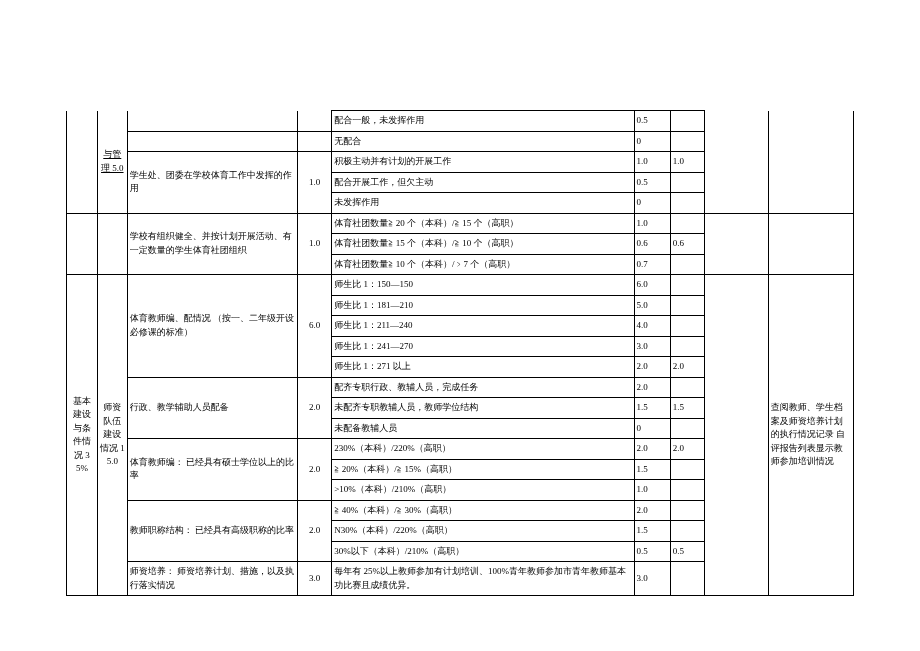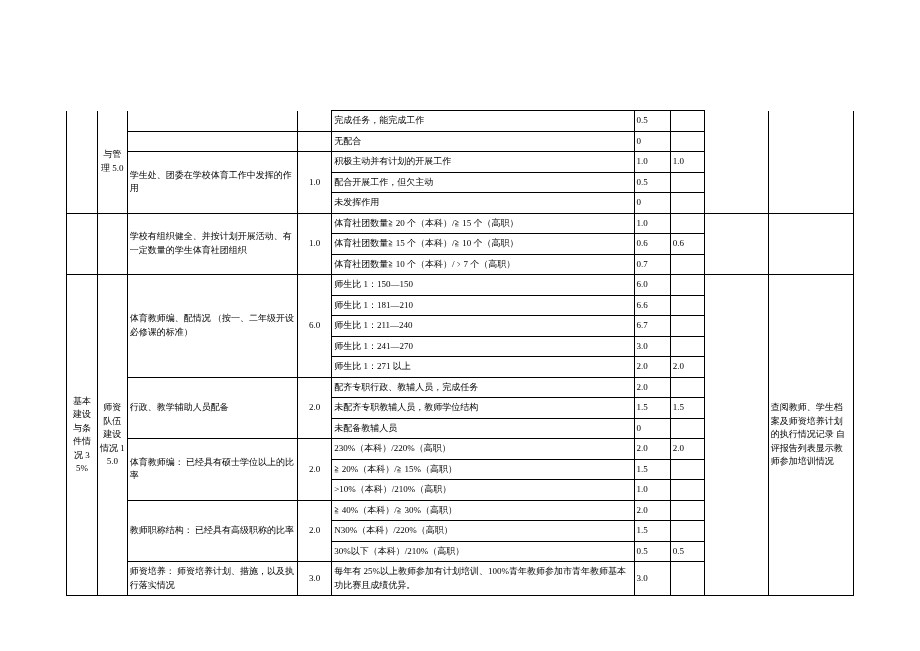--- a/index.html
+++ b/index.html
@@ -25,21 +25,21 @@
     .c1 { width: 29px; }
     .c2 { width: 28px; }
     .c3 { width: 160px; }
     .c4 { width: 32px; }
     .c5 { width: 284px; }
     .c6 { width: 34px; }
     .c7 { width: 32px; }
     .c8 { width: 60px; }
     .c9 { width: 80px; }
     .center { text-align: center; }
-    .nob-top { border-top: none; }
+    .nob-top { border-top: none; text-decoration: underline; }
   </style>
 </head>
 <body>
 
 <table>
 <colgroup>
   <col class="c1">
       <col class="c2">
       <col class="c3">
       <col class="c4">
@@ -50,21 +50,21 @@
       <col class="c9">
 </colgroup>
 <tbody>
 
 <tr>
   <td rowspan="5" class="nob-top"></td>
   <td rowspan="5" class="center nob-top">与管理
 5.0</td>
   <td class="nob-top"></td>
   <td class="nob-top"></td>
-  <td>完成任务，能完成工作</td>
+  <td>配合一般，未发挥作用</td>
   <td>0.5</td>
   <td></td>
   <td rowspan="5" class="nob-top"></td>
   <td rowspan="5" class="nob-top"></td>
 </tr>
 <tr>
   <td></td>
   <td></td>
   <td>无配合</td>
   <td>0</td>
@@ -122,26 +122,26 @@
   <td>师生比 1：150—150</td>
   <td>6.0</td>
   <td></td>
   <td rowspan="15"></td>
   <td rowspan="15">查阅教师、学生档案及师资培养计划的执行情况记录
 
 自评报告列表显示教师参加培训情况</td>
 </tr>
 <tr>
   <td>师生比 1：181—210</td>
-  <td>6.6</td>
+  <td>5.0</td>
   <td></td>
 </tr>
 <tr>
   <td>师生比 1：211—240</td>
-  <td>6.7</td>
+  <td>4.0</td>
   <td></td>
 </tr>
 <tr>
   <td>师生比 1：241—270</td>
   <td>3.0</td>
   <td></td>
 </tr>
 <tr>
   <td>师生比 1：271 以上</td>
   <td>2.0</td>

